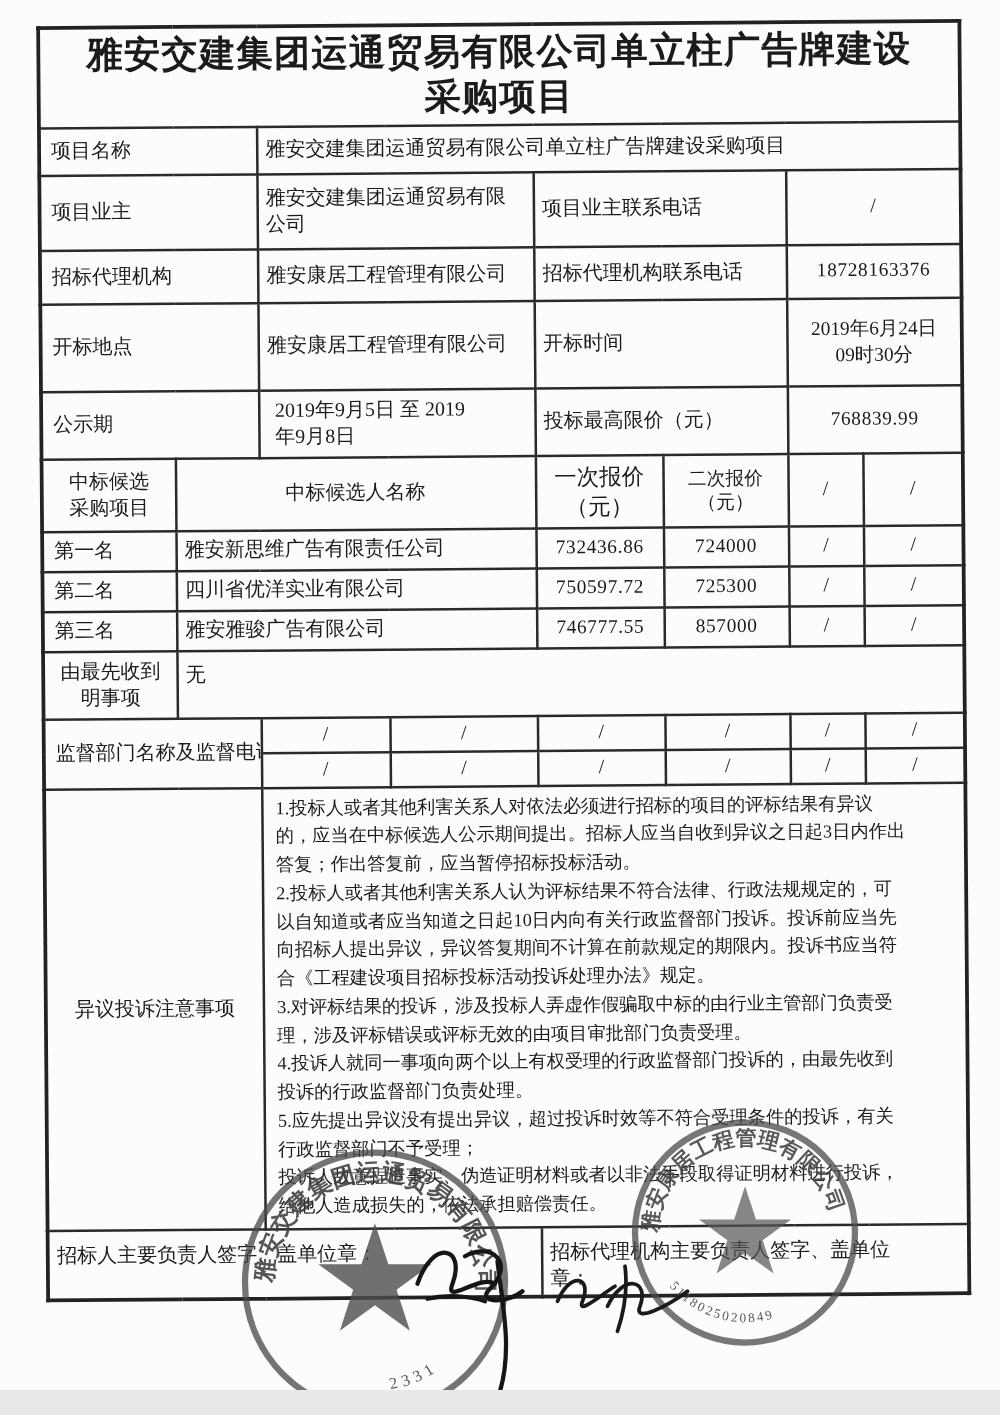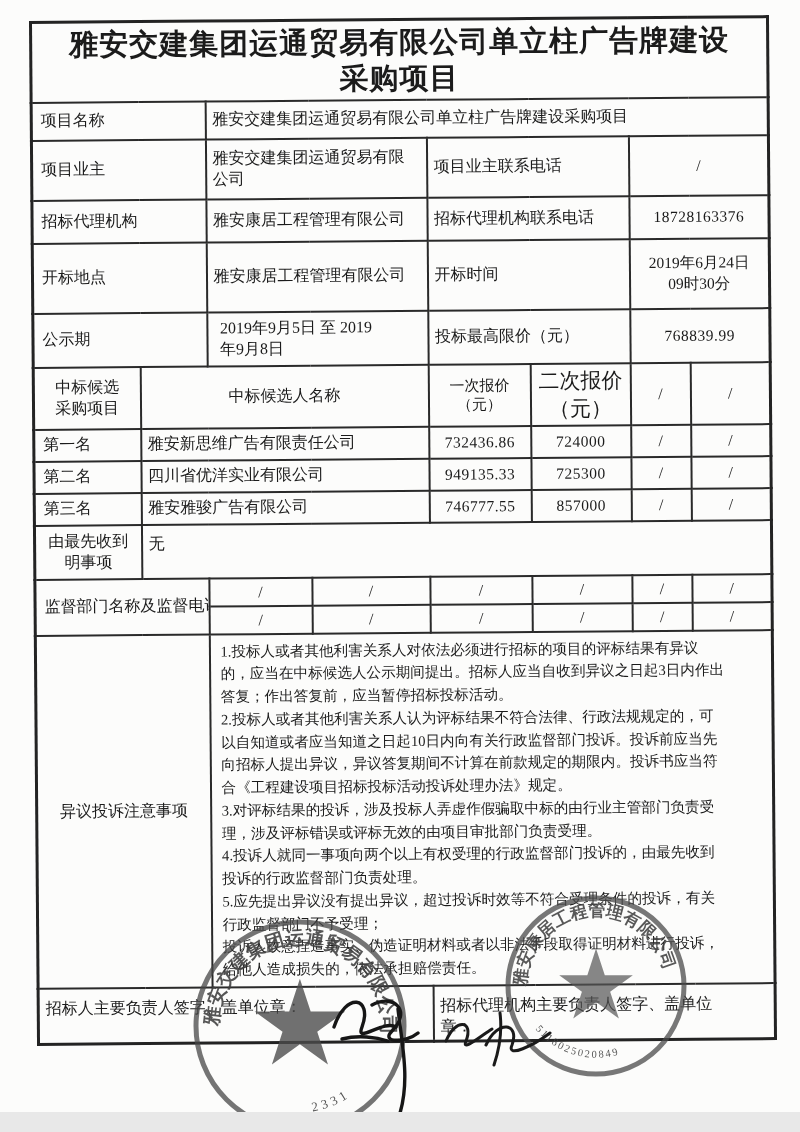--- a/index.html
+++ b/index.html
@@ -85,40 +85,40 @@
       <td colspan="2" class="l pre" style="padding-left:12px">2019年9月5日 至 2019
 年9月8日</td>
       <td colspan="2" class="l">投标最高限价（元）</td>
       <td colspan="2" class="num">768839.99</td>
     </tr>
 
     <tr style="height:58px">
       <td class="c pre">中标候选
 采购项目</td>
       <td colspan="3" class="c">中标候选人名称</td>
-      <td class="c pre" style="font-size:15px">一次报价
+      <td class="c pre" style="font-size:18px">一次报价
 （元）</td>
-      <td class="c pre" style="font-size:21px">二次报价
+      <td class="c pre" style="font-size:15px">二次报价
 （元）</td>
       <td class="slash">/</td>
       <td class="slash">/</td>
     </tr>
 
     <tr style="height:32px">
       <td class="lab">第一名</td>
       <td colspan="3" class="l">雅安新思维广告有限责任公司</td>
       <td class="num">732436.86</td>
       <td class="num">724000</td>
       <td class="slash">/</td>
       <td class="slash">/</td>
     </tr>
     <tr style="height:32px">
       <td class="lab">第二名</td>
       <td colspan="3" class="l">四川省优洋实业有限公司</td>
-      <td class="num">949135.33</td>
+      <td class="num">750597.72</td>
       <td class="num">725300</td>
       <td class="slash">/</td>
       <td class="slash">/</td>
     </tr>
     <tr style="height:32px">
       <td class="lab">第三名</td>
       <td colspan="3" class="l">雅安雅骏广告有限公司</td>
       <td class="num">746777.55</td>
       <td class="num">857000</td>
       <td class="slash">/</td>

